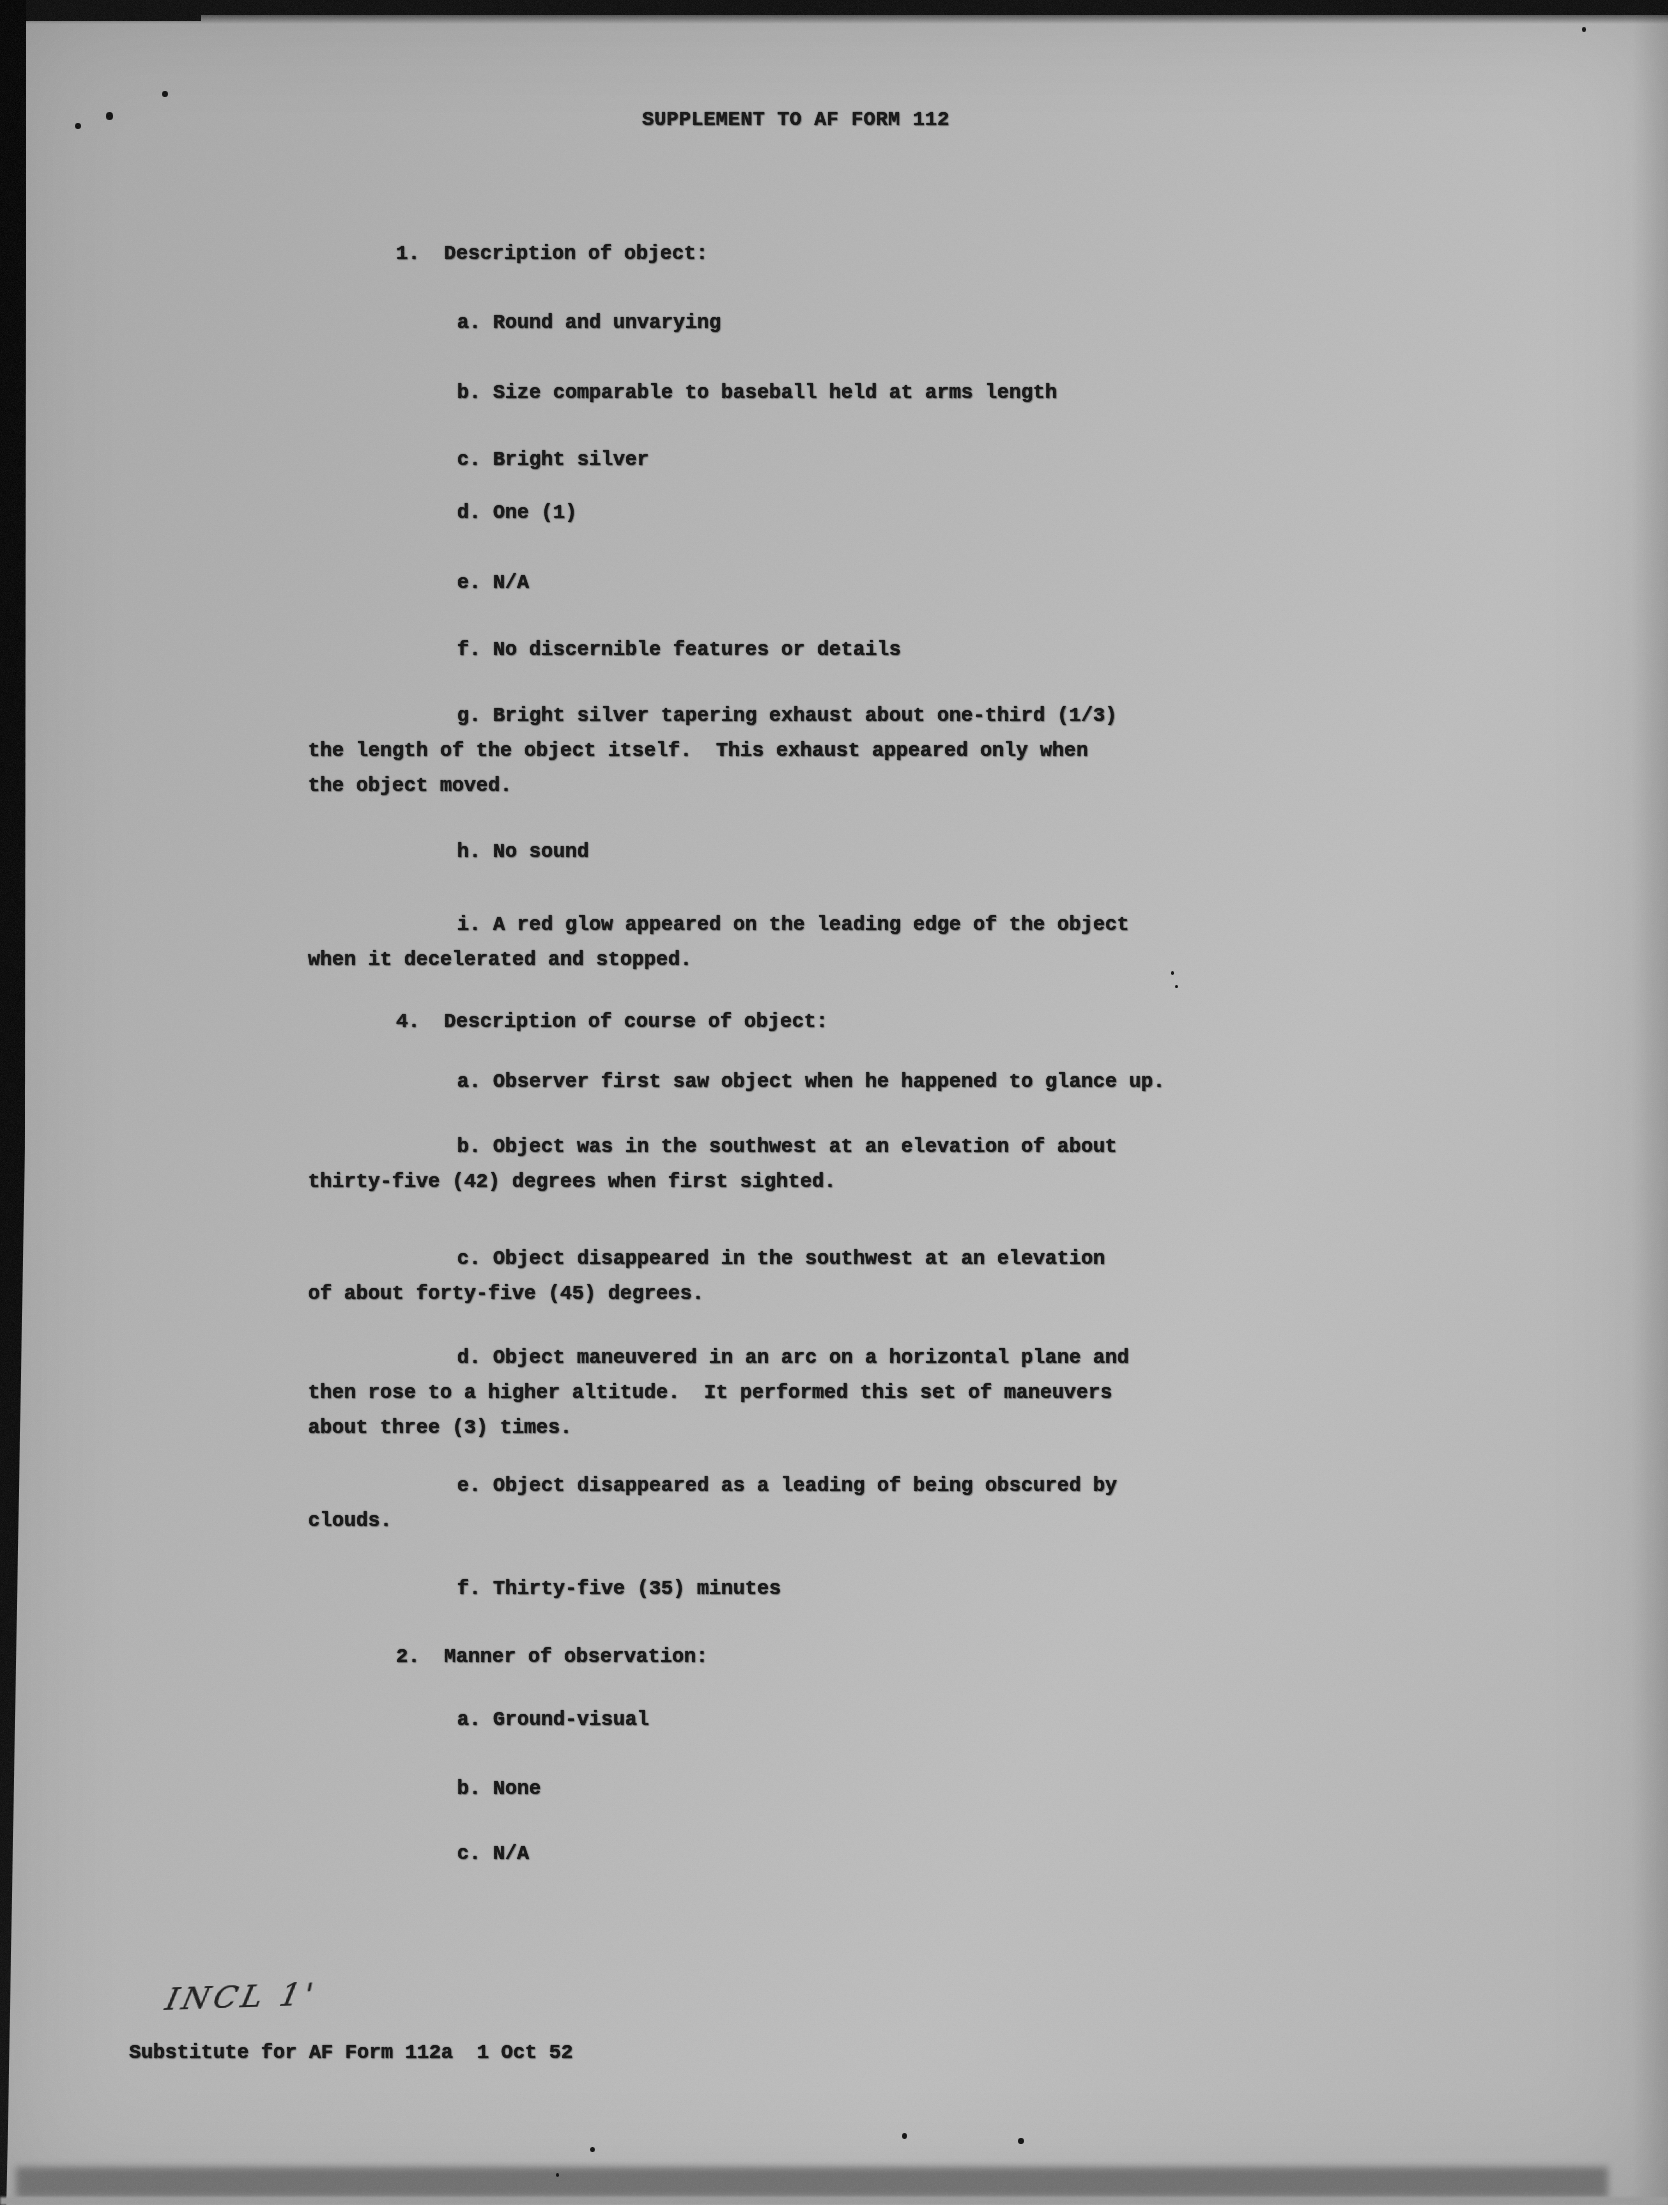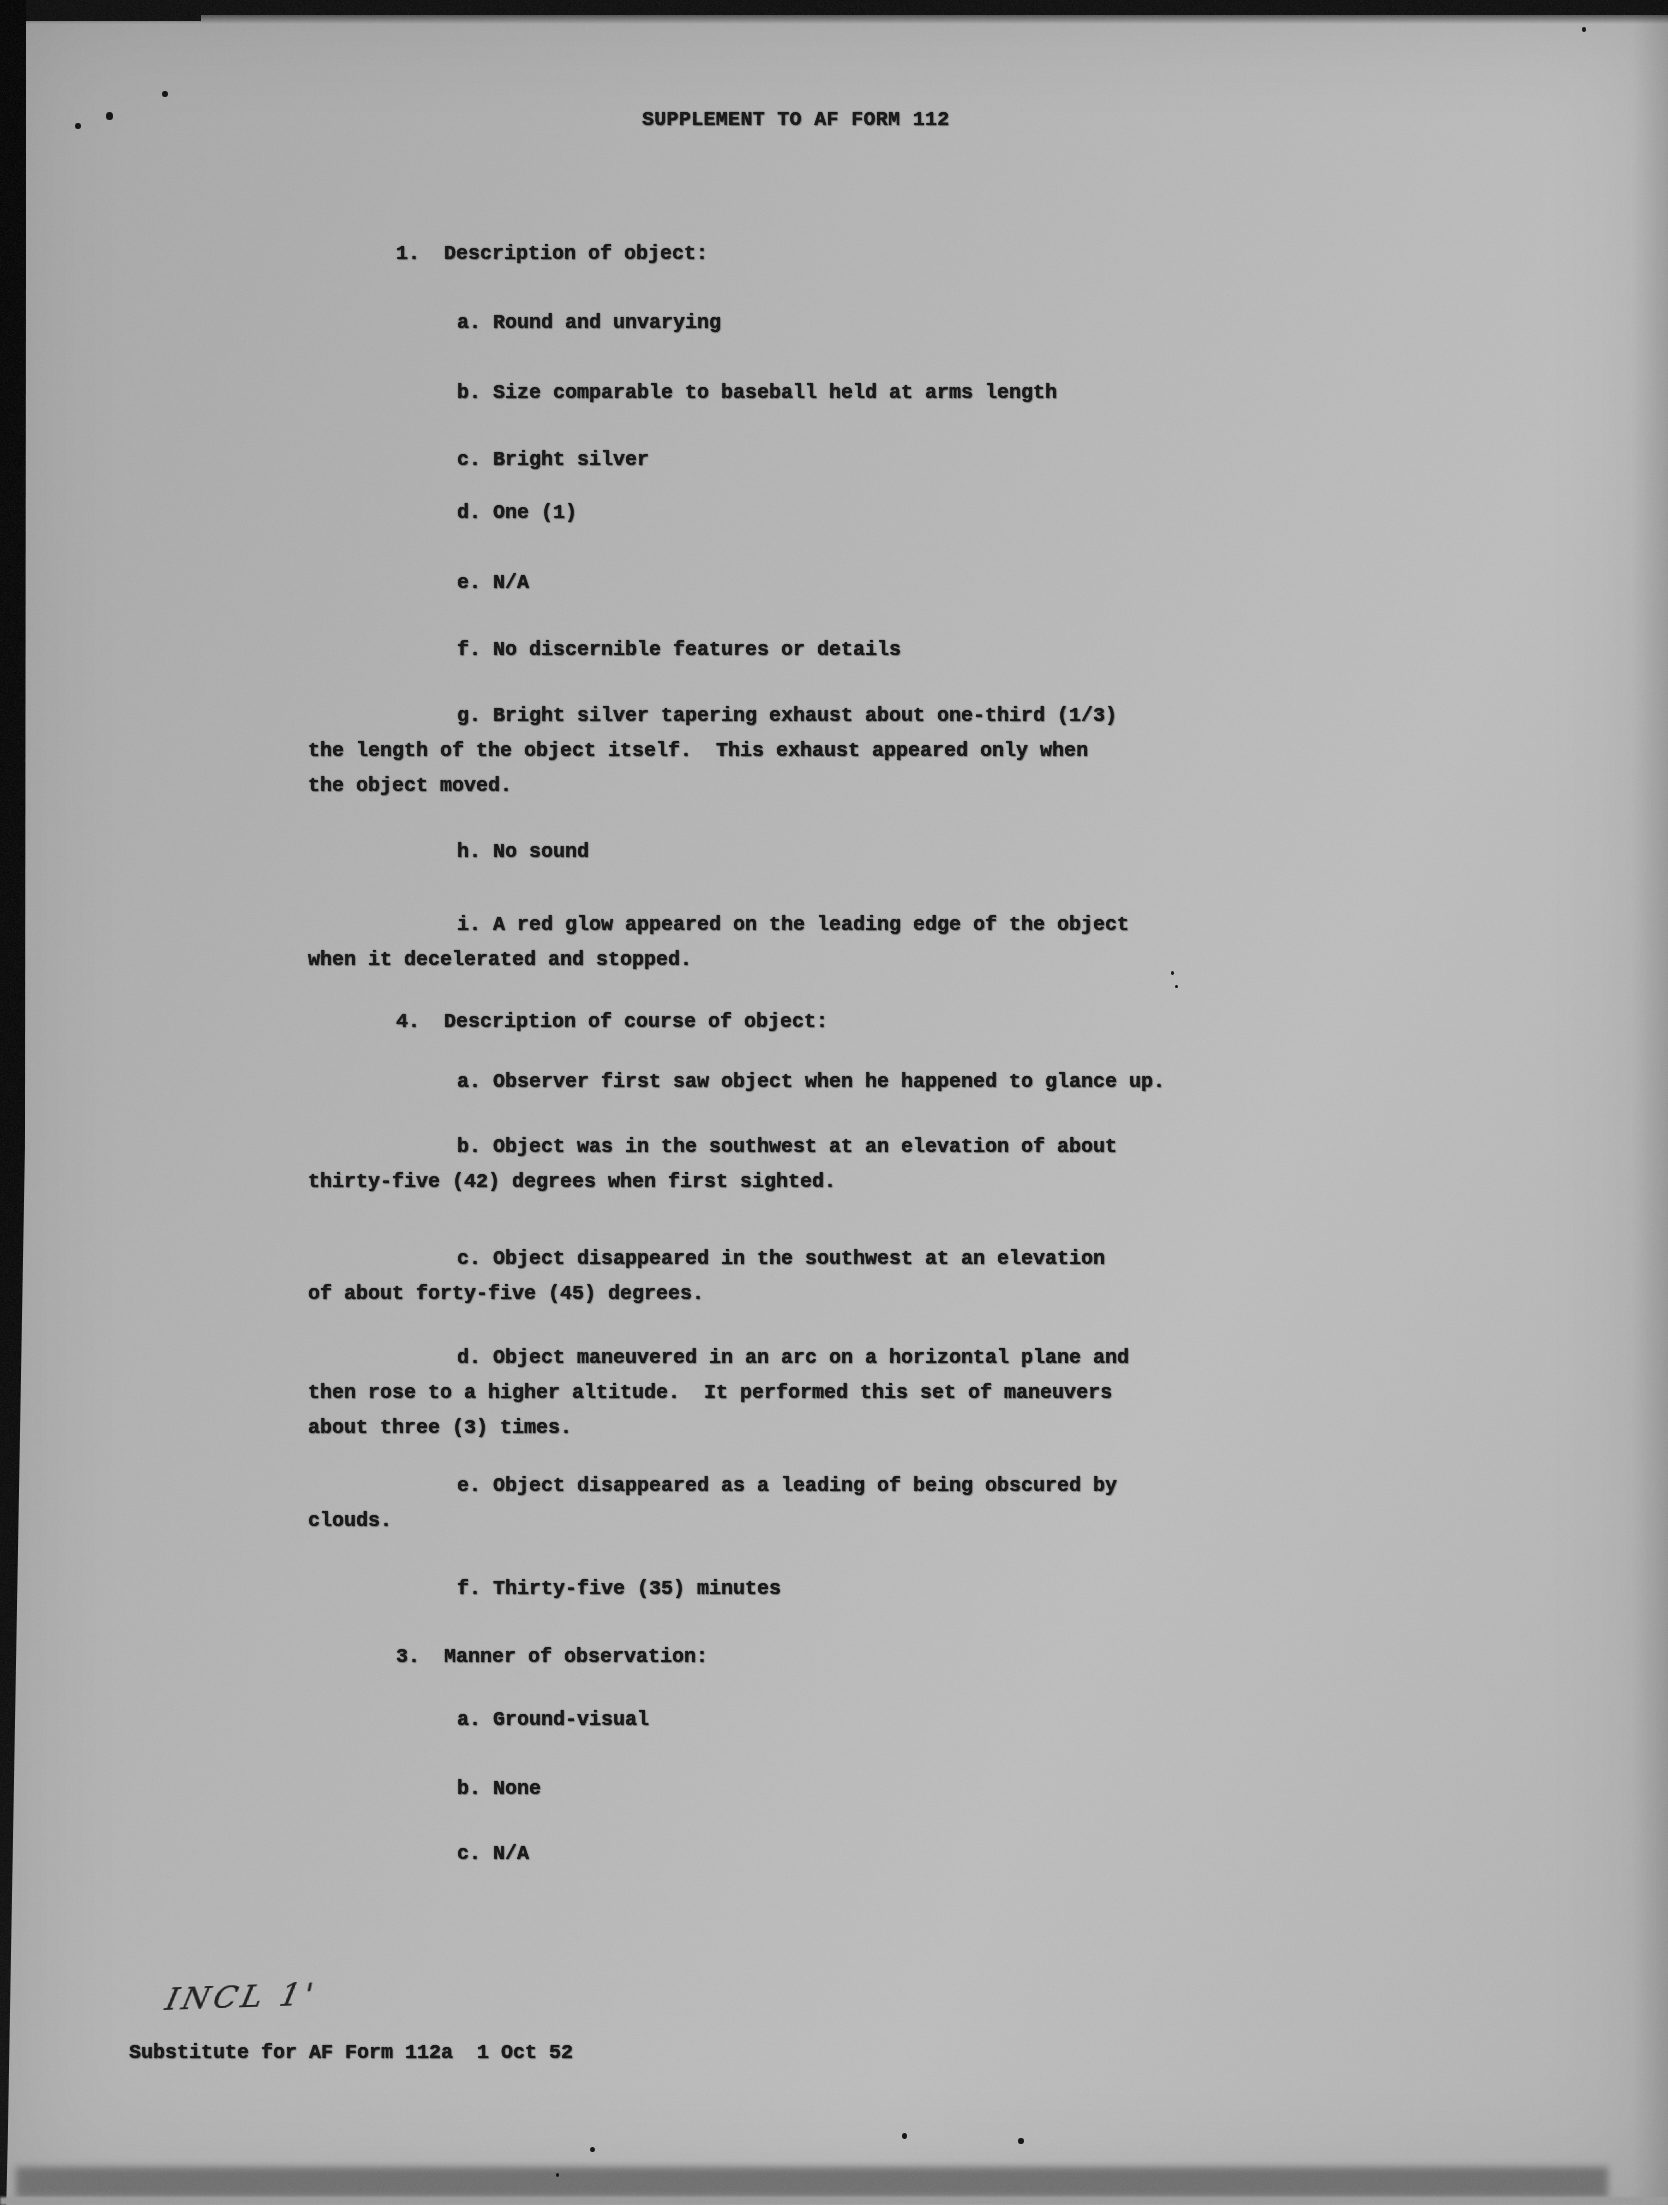--- a/index.html
+++ b/index.html
@@ -96,21 +96,21 @@
       <div class="line item" style="top: 1129px;">b. Object was in the southwest at an elevation of about
 thirty-five (42) degrees when first sighted.</div>
       <div class="line item" style="top: 1241px;">c. Object disappeared in the southwest at an elevation
 of about forty-five (45) degrees.</div>
       <div class="line item" style="top: 1340px;">d. Object maneuvered in an arc on a horizontal plane and
 then rose to a higher altitude.  It performed this set of maneuvers
 about three (3) times.</div>
       <div class="line item" style="top: 1468px;">e. Object disappeared as a leading of being obscured by
 clouds.</div>
       <div class="line item" style="top: 1571px;">f. Thirty-five (35) minutes</div>
-      <div class="line num" style="top: 1639px;">3.  Manner of observation:</div>
+      <div class="line num" style="top: 1639px;">2.  Manner of observation:</div>
       <div class="line item" style="top: 1702px;">a. Ground-visual</div>
       <div class="line item" style="top: 1771px;">b. None</div>
       <div class="line item" style="top: 1836px;">c. N/A</div>
       <div class="line hand" style="top: 1978px; left: 167px;">INCL 1'</div>
       <div class="line footer" style="top: 2035px;">Substitute for AF Form 112a  1 Oct 52</div>
     </div>
   <div id="speck-layer">
       <div class="speck" style="left: 75px; top: 123px; width: 5.6px; height: 6.4px;"></div>
       <div class="speck" style="left: 106px; top: 112px; width: 6.7px; height: 7.7px;"></div>
       <div class="speck" style="left: 162px; top: 91px; width: 5.6px; height: 6.4px;"></div>

